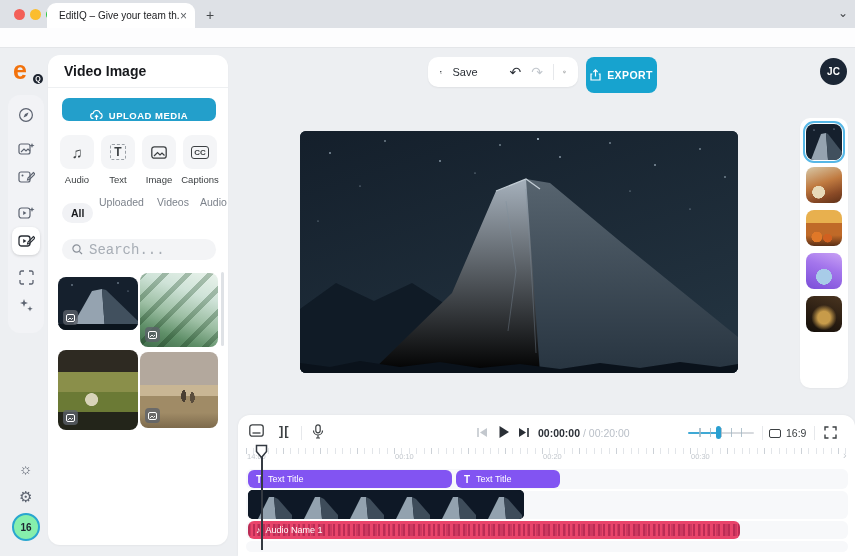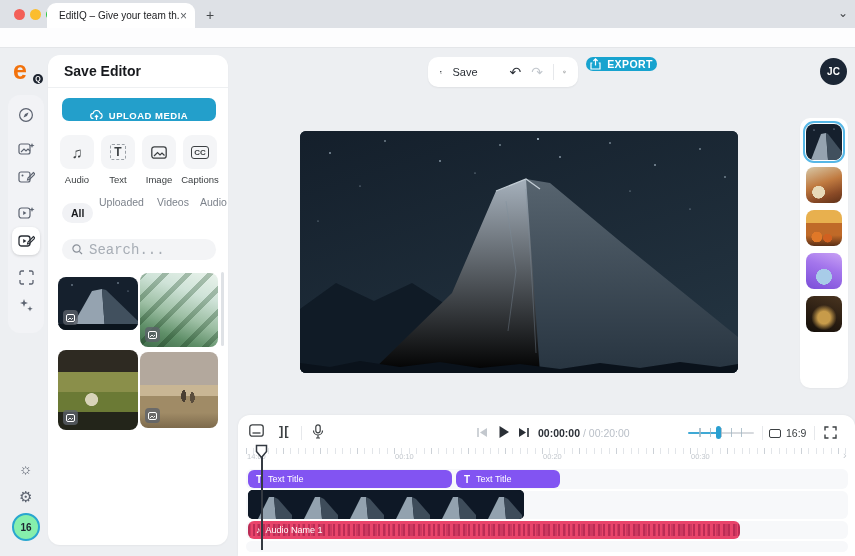--- a/index.html
+++ b/index.html
@@ -74,21 +74,21 @@
   .th-treasure { background:radial-gradient(circle at 50% 60%, #c79b4a 0 22%, rgba(0,0,0,0) 45%),
                  linear-gradient(200deg,#4a3520 0%,#2a1d12 55%,#140f0a 100%); }
 
   
   .savepill { left:428px; top:57px; width:150px; height:30px; background:#fff; border-radius:10px;
               box-shadow:0 1px 2px rgba(0,0,0,.06); display:flex; align-items:center; padding:0 12px; gap:10px; }
   .save-lbl { font-size:11px; color:#2a2f36; }
   .undo { font-size:14px; color:#2a2f36; cursor:pointer; }
   .redo { font-size:14px; color:#c3c8ce; cursor:pointer; }
   .vdiv { width:1px; height:16px; background:#e6e8eb; }
-  .export-btn { left:586px; top:57px; width:71px; height:14px; background:#17a3cf; border-radius:8px; color:#fff;
+  .export-btn { left:586px; top:57px; width:71px; height:36px; background:#17a3cf; border-radius:8px; color:#fff;
                 display:flex; align-items:center; justify-content:center; gap:6px; font-size:10.5px; font-weight:bold; letter-spacing:.4px; cursor:pointer; }
   .avatar { left:820px; top:58px; width:27px; height:27px; border-radius:50%; background:#1b2635; color:#fff;
             display:flex; align-items:center; justify-content:center; font-size:10px; font-weight:bold; }
 
   
   .canvas { left:300px; top:131px; width:438px; height:242px; border-radius:6px; overflow:hidden; background:#16222e; }
   .rightbar { left:800px; top:118px; width:48px; height:270px; background:#fff; border-radius:10px; box-shadow:0 1px 2px rgba(0,0,0,.04); }
   .rthumb { left:806px; width:36px; height:36px; border-radius:8px; overflow:hidden; cursor:pointer; }
   .rthumb.selected { outline:2px solid #56b7e6; outline-offset:1px; }
 
@@ -218,21 +218,21 @@
   </svg>
 </div>
 
 <div class="abs rail-glyph" style="left:19px;top:460px">☼</div>
 <div class="abs rail-glyph" style="left:19px;top:488px">⚙</div>
 <div class="abs credits">
     <span>16</span>
   </div>
 
 <div class="abs panel"></div>
-<div class="abs panel-title">Save Editor</div>
+<div class="abs panel-title">Video Image</div>
 <div class="abs panel-div"></div>
 
 <div class="abs upload-btn">
   <svg width="13" height="11" viewBox="0 0 13 11">
     <path d="M3.5 8.5a2.6 2.6 0 0 1-.4-5.2 3.6 3.6 0 0 1 7-.1 2.7 2.7 0 0 1-.4 5.3" fill="none" stroke="#fff" stroke-width="1.2"></path>
     <path d="M6.5 10V5.5M4.8 7.1 6.5 5.4l1.7 1.7" fill="none" stroke="#fff" stroke-width="1.2"></path>
   </svg>
   <span>UPLOAD MEDIA</span>
 </div>
 

